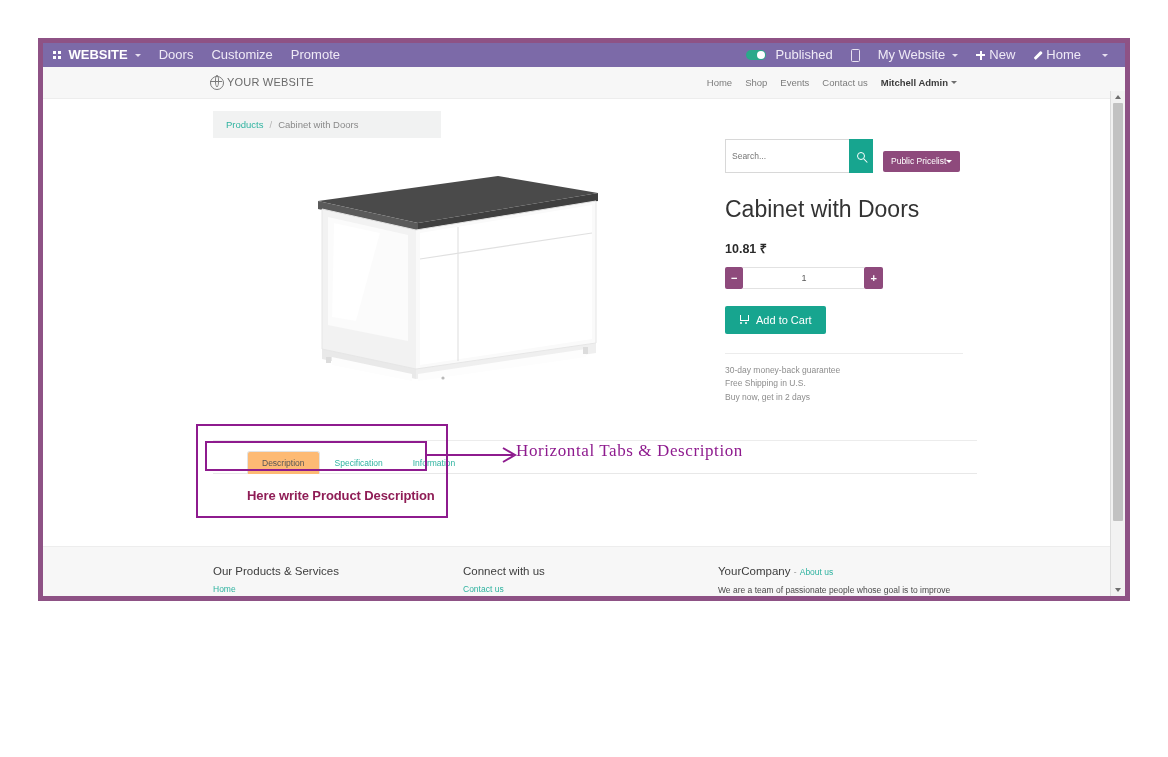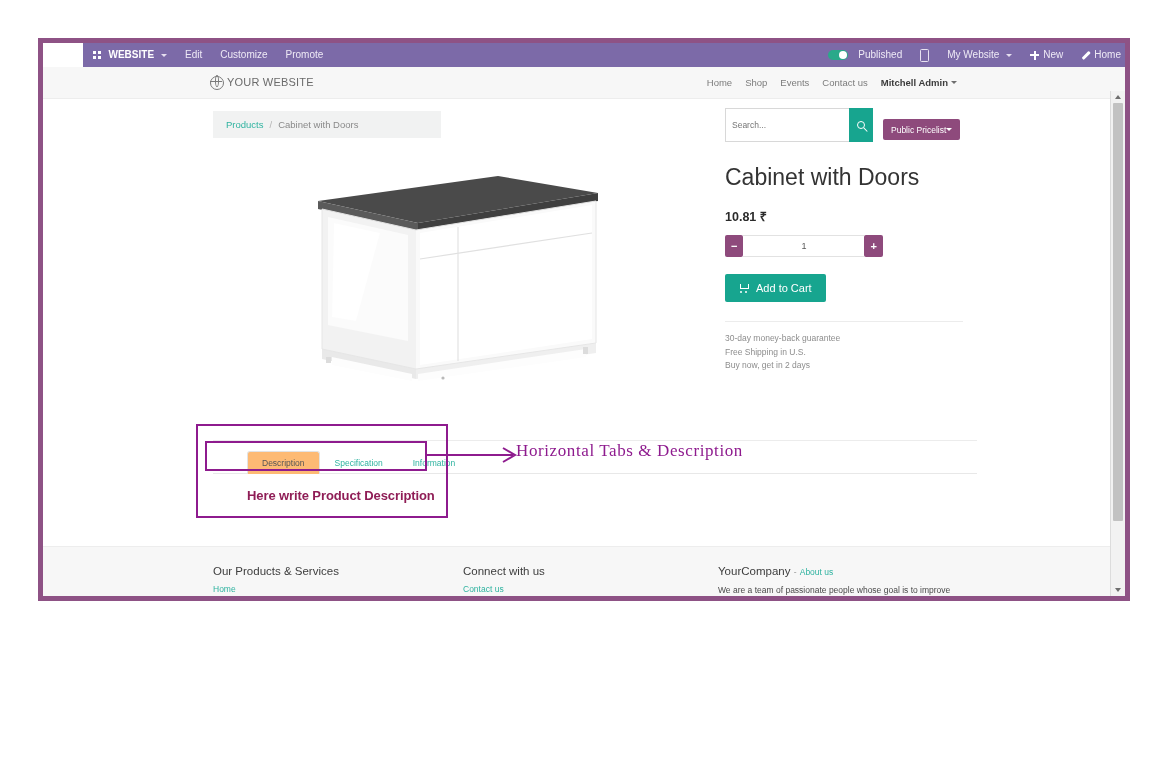--- a/index.html
+++ b/index.html
@@ -30,26 +30,25 @@
   }
 
   
   .odoo-topbar {
     position: absolute;
     left: 0; top: 0;
     width: 100%;
     height: 24px;
     background: #7c6aa8;
     color: #ffffff;
-    font-size: 10px;
+    font-size: 13px;
     display: flex;
     align-items: center;
     box-sizing: border-box;
     padding: 0 4px 0 8px;
-    margin-left: 40px;
   }
   .odoo-topbar .tb-left { display: flex; align-items: center; }
   .tb-item {
     color: #efeaf6;
     padding: 0 9px;
     white-space: nowrap;
     line-height: 24px;
     display: flex;
     align-items: center;
     gap: 4px;
@@ -200,20 +199,21 @@
     border-right: 3px solid transparent;
     border-top: 3.5px solid #6e6e6e;
   }
 
   
   .site-body { padding: 0; }
   .content-row {
     display: flex;
     padding: 12px 148px 0 170px;
     box-sizing: border-box;
+    align-items: flex-end;
   }
   .col-left { width: 490px; }
   .col-right { flex: 1; padding-left: 22px; }
 
   .breadcrumb-box {
     background: #f1f2f2;
     height: 27px;
     display: flex;
     align-items: center;
     padding-left: 13px;
@@ -570,21 +570,21 @@
           <span class="apps-grid">
               <i></i>
               <i></i>
               <i></i>
               <i></i>
             </span>
           <span>WEBSITE</span>
           <span class="caret-d"></span>
         </div>
         <div class="tb-item">
-            <span>Edit</span>
+            <span>Doors</span>
           </div>
         <div class="tb-item">
             <span>Customize</span>
           </div>
         <div class="tb-item">
             <span>Promote</span>
           </div>
       </div>
       <div class="tb-right">
         <div class="tb-item">

